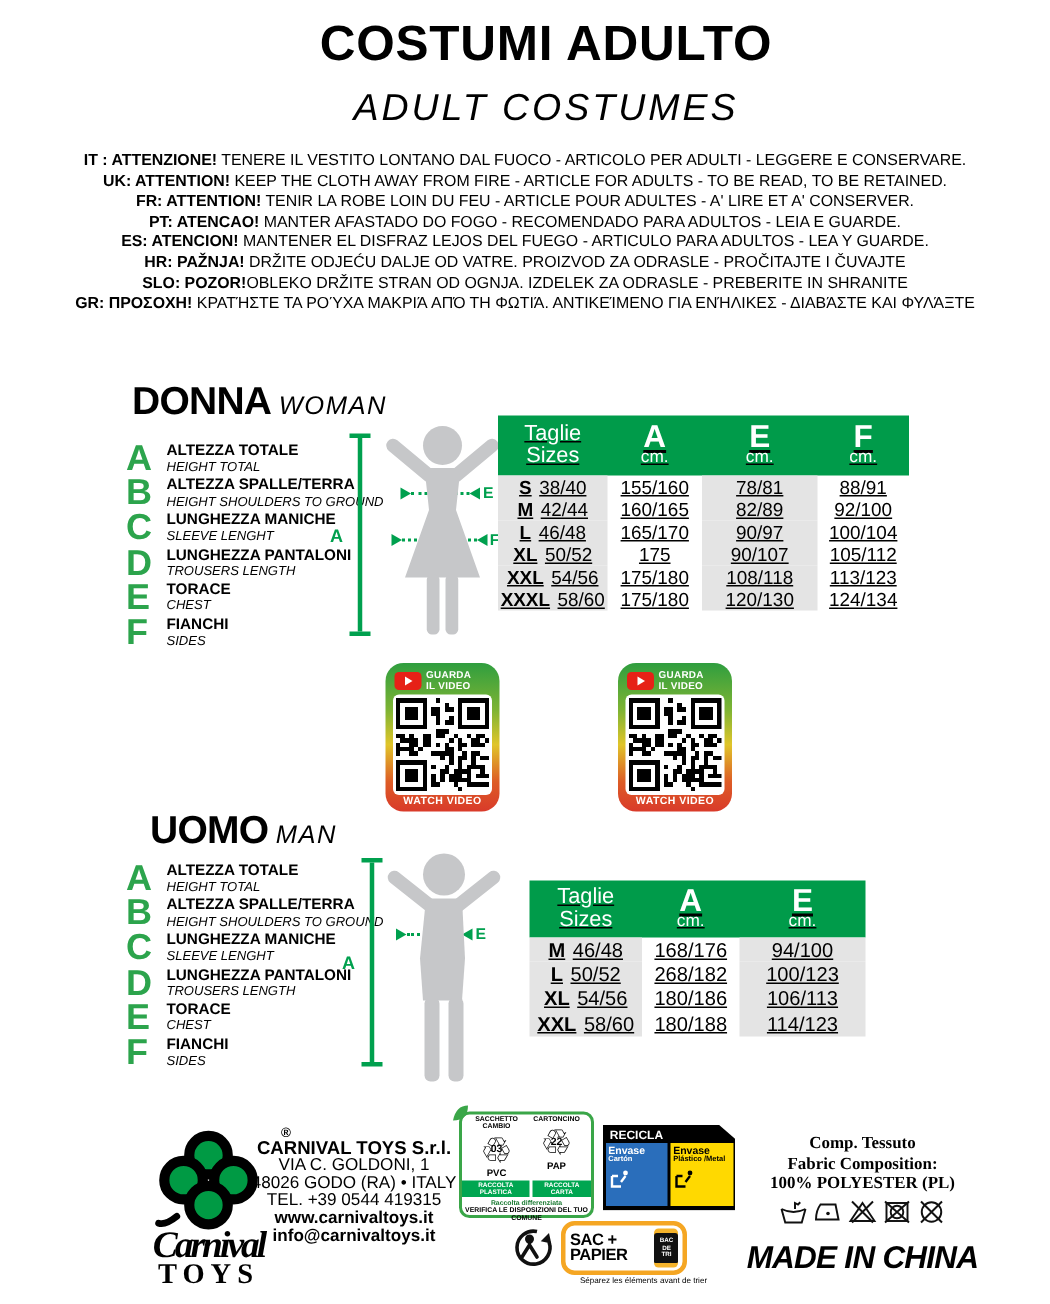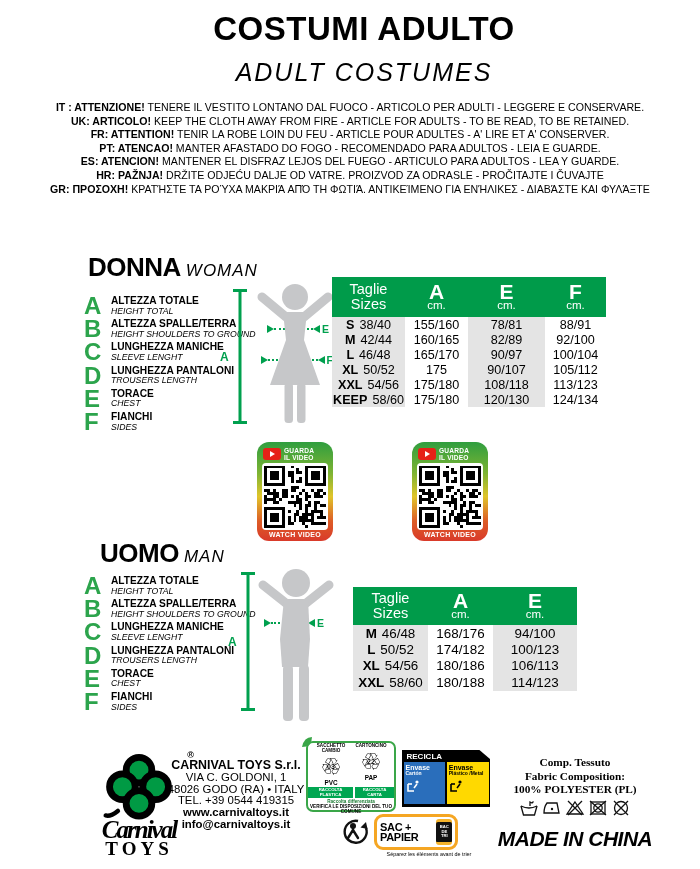--- a/index.html
+++ b/index.html
@@ -31,21 +31,21 @@
   .vbrace{width:14px;border-top:3px solid #00a04e;border-bottom:3px solid #00a04e;}
   .vbrace::before{content:"";position:absolute;left:50%;top:0;bottom:0;width:3px;background:#00a04e;transform:translateX(-50%);}
   .brace-label{position:absolute;left:-13px;top:50%;transform:translateY(-50%);color:#00a04e;font-weight:800;font-size:12px;}
   .dim{display:flex;align-items:center;height:10px;}
   .dim .dline{flex:1;border-top:2px dotted #00a04e;}
   .dim .hl{width:0;height:0;border-top:4px solid transparent;border-bottom:4px solid transparent;border-left:7px solid #00a04e;}
   .dim .hr{width:0;height:0;border-top:4px solid transparent;border-bottom:4px solid transparent;border-right:7px solid #00a04e;}
   .dim .dlabel{color:#00a04e;font-weight:800;font-size:10.5px;margin-left:2px;line-height:10px;}
 
   
-  .stable{border-collapse:collapse;}
+  .stable{border-collapse:collapse;text-decoration:underline;}
   .thead{background:#009b4a;color:#fff;display:grid;}
   .donna-t .thead,.donna-t .trow{grid-template-columns:73px 63px 77px 61px;}
   .uomo-t .thead,.uomo-t .trow{grid-template-columns:75px 65px 84px;}
   .thead{height:40px;align-items:center;}
   .hc0{text-align:center;font-size:14.5px;line-height:15.5px;font-weight:400;}
   .hcL{text-align:center;}
   .hcL .big{font-size:21px;font-weight:800;line-height:17px;display:block;}
   .hcL .unit{font-size:11.5px;line-height:11px;display:block;}
   .trow{display:grid;align-items:center;}
   .donna-t .trow{height:15px;}
@@ -125,31 +125,32 @@
 
 <div class="page">
 
   <div class="abs title">COSTUMI ADULTO</div>
   <div class="abs subtitle">ADULT COSTUMES</div>
 
   <div class="abs warnings">
 
       <div class="warn-line"><b>IT : ATTENZIONE!</b><span> TENERE IL VESTITO LONTANO DAL FUOCO - ARTICOLO PER ADULTI - LEGGERE E CONSERVARE.</span></div>
 
-      <div class="warn-line"><b>UK: ARTICOLO!</b><span> KEEP THE CLOTH AWAY FROM FIRE - ARTICLE FOR ADULTS - TO BE READ, TO BE RETAINED.</span></div>
+      <div class="warn-line"><b>UK: ATTENTION!</b><span> KEEP THE CLOTH AWAY FROM FIRE - ARTICLE FOR ADULTS - TO BE READ, TO BE RETAINED.</span></div>
 
       <div class="warn-line"><b>FR: ATTENTION!</b><span> TENIR LA ROBE LOIN DU FEU - ARTICLE POUR ADULTES  - A' LIRE ET A' CONSERVER.</span></div>
 
 
       <div class="warn-line"><b>PT: ATENCAO!</b><span> MANTER AFASTADO DO FOGO - RECOMENDADO PARA ADULTOS - LEIA E GUARDE.</span></div>
 
       <div class="warn-line"><b>ES: ATENCION!</b><span> MANTENER EL DISFRAZ LEJOS DEL FUEGO -  ARTICULO PARA ADULTOS - LEA Y GUARDE.</span></div>
 
       <div class="warn-line"><b>HR: PAŽNJA!</b><span> DRŽITE ODJEĆU DALJE OD VATRE. PROIZVOD ZA ODRASLE - PROČITAJTE I ČUVAJTE</span></div>
 
+      <div class="warn-line"><b>SLO: POZOR!</b><span>OBLEKO DRŽITE STRAN OD OGNJA. IZDELEK ZA ODRASLE - PREBERITE IN SHRANITE</span></div>
 
       <div class="warn-line"><b>GR: ΠΡΟΣΟΧΗ!</b><span> ΚΡΑΤΉΣΤΕ ΤΑ ΡΟΎΧΑ ΜΑΚΡΙΆ ΑΠΌ ΤΗ ΦΩΤΙΆ. ΑΝΤΙΚΕΊΜΕΝΟ ΓΙΑ ΕΝΉΛΙΚΕΣ - ΔΙΑΒΆΣΤΕ ΚΑΙ ΦΥΛΆΞΤΕ</span></div>
     </div>
 
   <div class="abs sec-head" style="left:88px;top:252px;">
     <span>DONNA</span><span class="en">WOMAN</span>
   </div>
 
   <div class="abs legend" style="left:84px;top:296px;">
 
@@ -295,21 +296,21 @@
             <span class="sz">XXL</span>
             <span>54/56</span>
           </div>
           <div class="c c1">175/180</div>
           <div class="c c2">108/118</div>
           <div class="c c3">113/123</div>
         </div>
 
         <div class="trow">
           <div class="c c0">
-            <span class="sz">KEEP</span>
+            <span class="sz">XXXL</span>
             <span>58/60</span>
           </div>
           <div class="c c1">175/180</div>
           <div class="c c2">120/130</div>
           <div class="c c3">124/134</div>
         </div>
       </div>
   </div>
 
   <div class="abs qr" style="left:257px;top:442px;">
@@ -685,21 +686,21 @@
           </div>
           <div class="c c1">168/176</div>
           <div class="c c2">94/100</div>
         </div>
 
         <div class="trow">
           <div class="c c0">
             <span class="sz">L</span>
             <span>50/52</span>
           </div>
-          <div class="c c1">174/182</div>
+          <div class="c c1">268/182</div>
           <div class="c c2">100/123</div>
         </div>
 
         <div class="trow">
           <div class="c c0">
             <span class="sz">XL</span>
             <span>54/56</span>
           </div>
           <div class="c c1">180/186</div>
           <div class="c c2">106/113</div>

